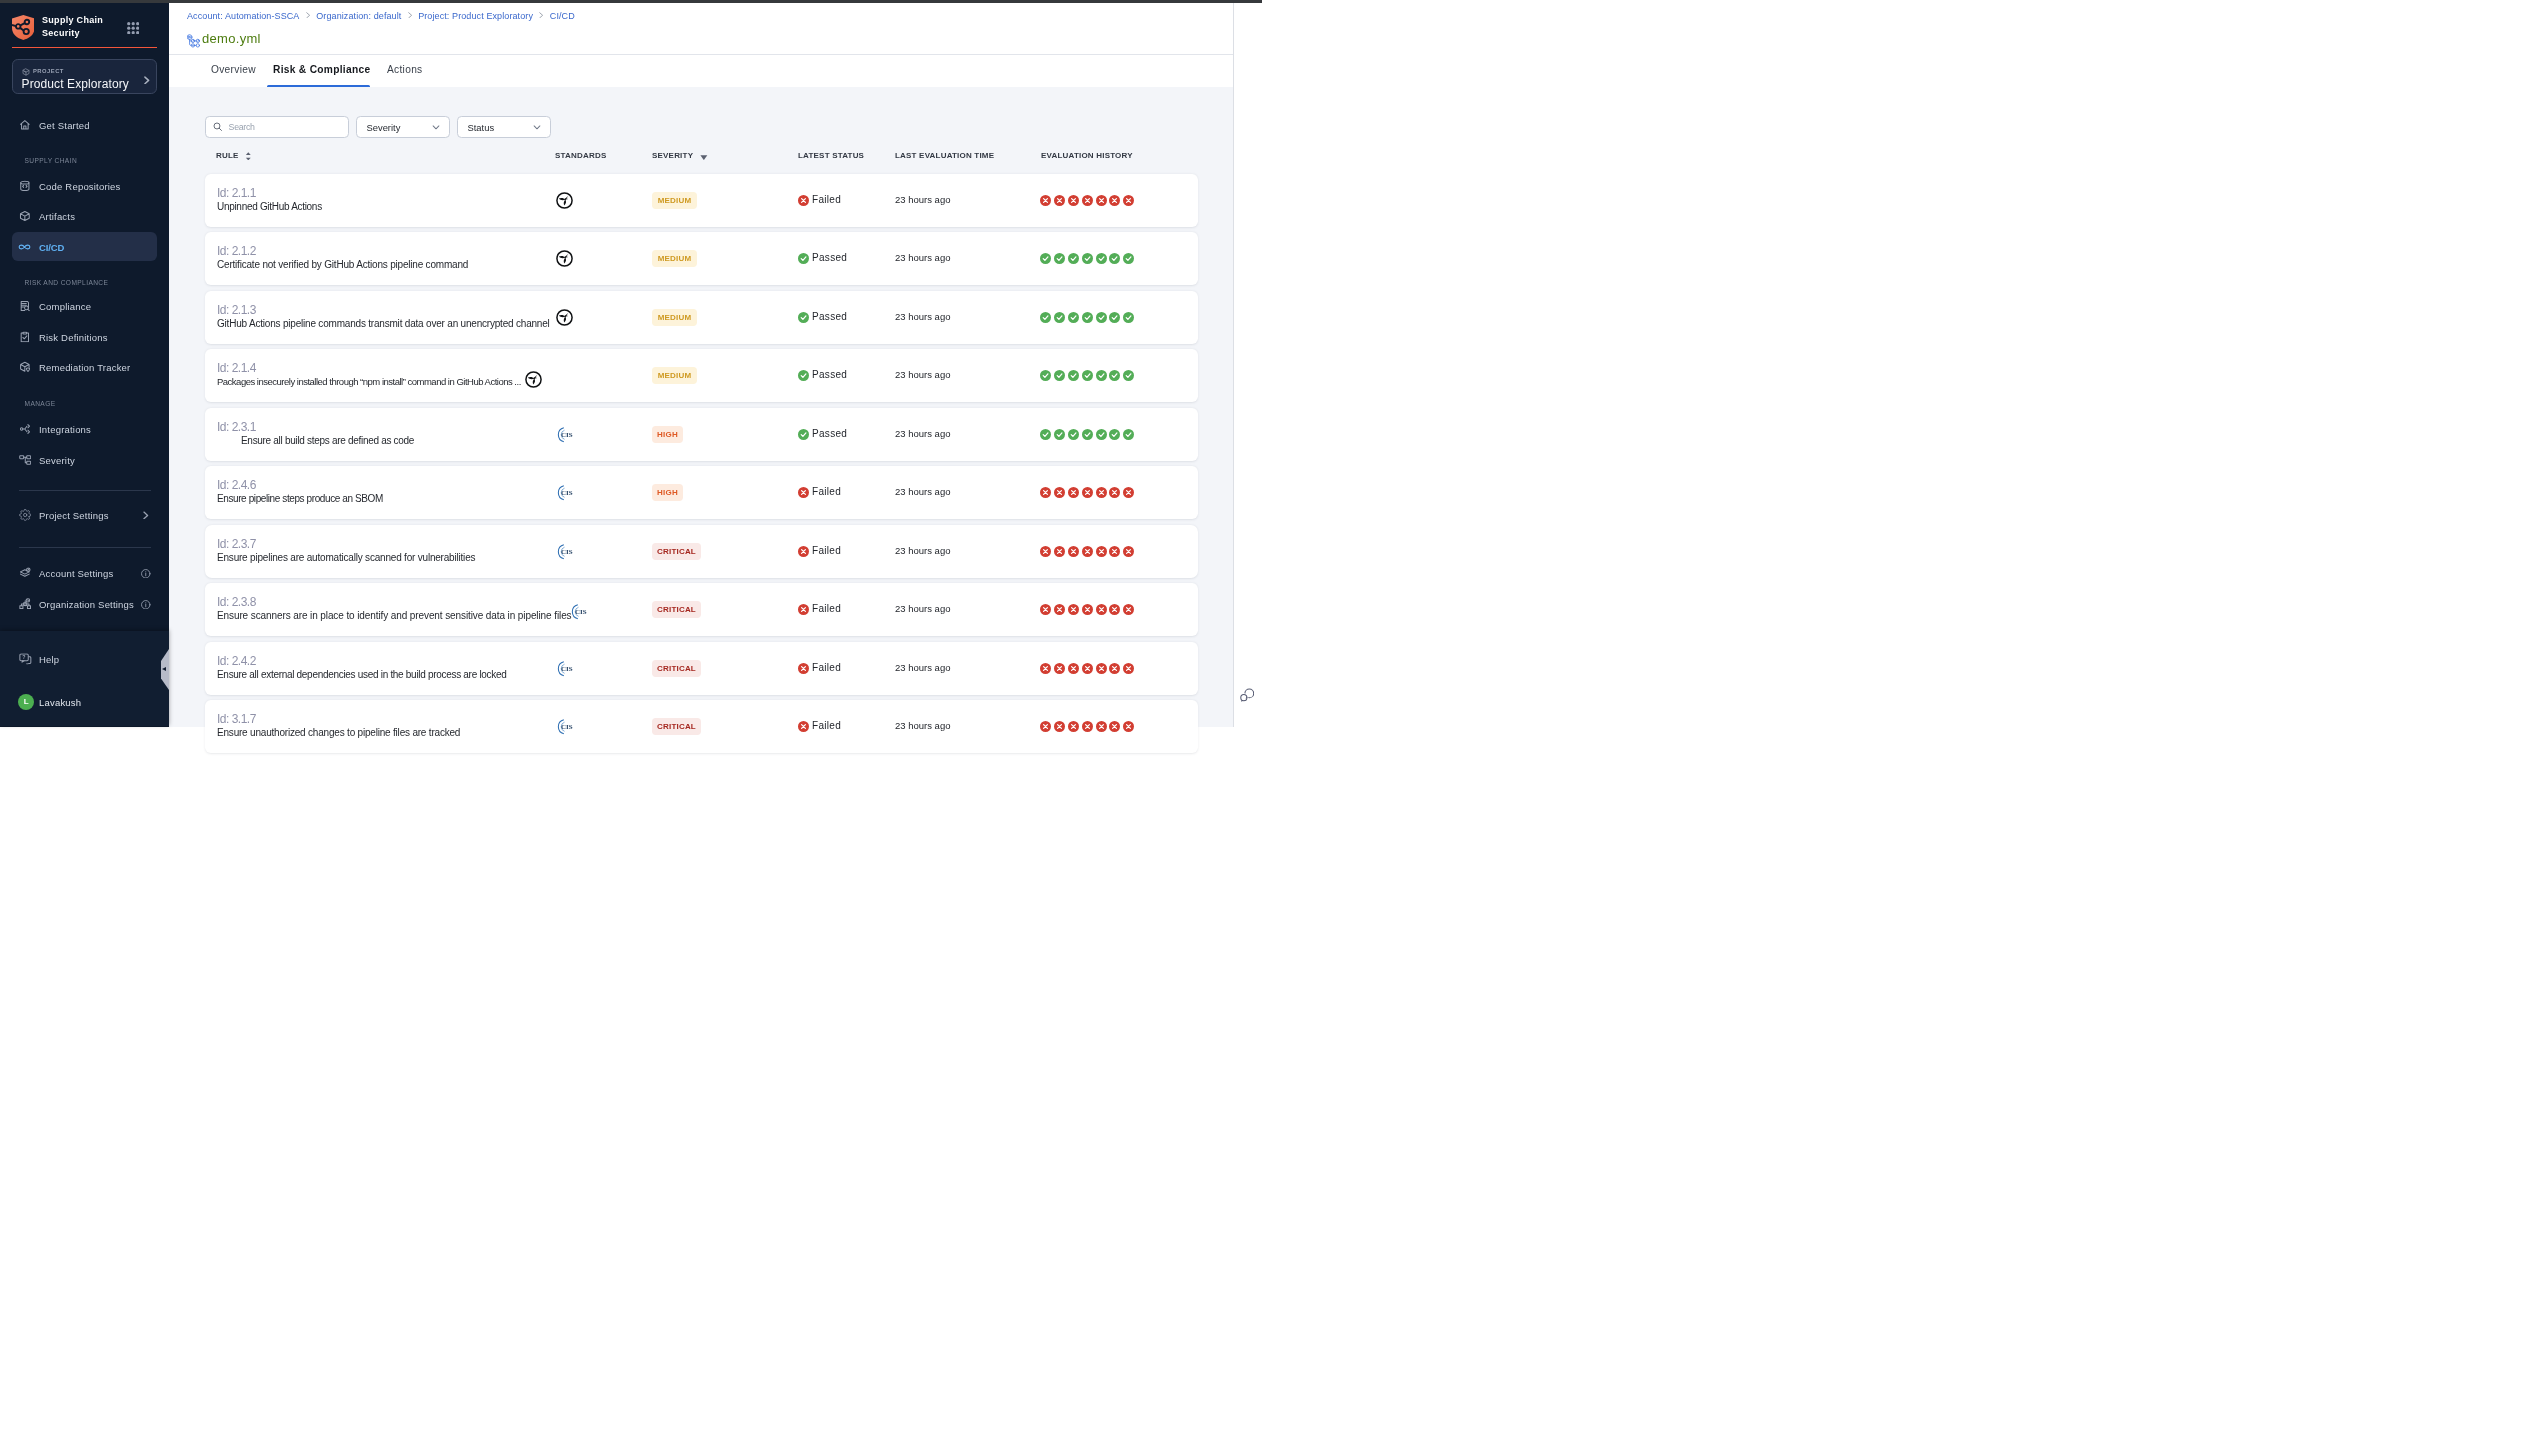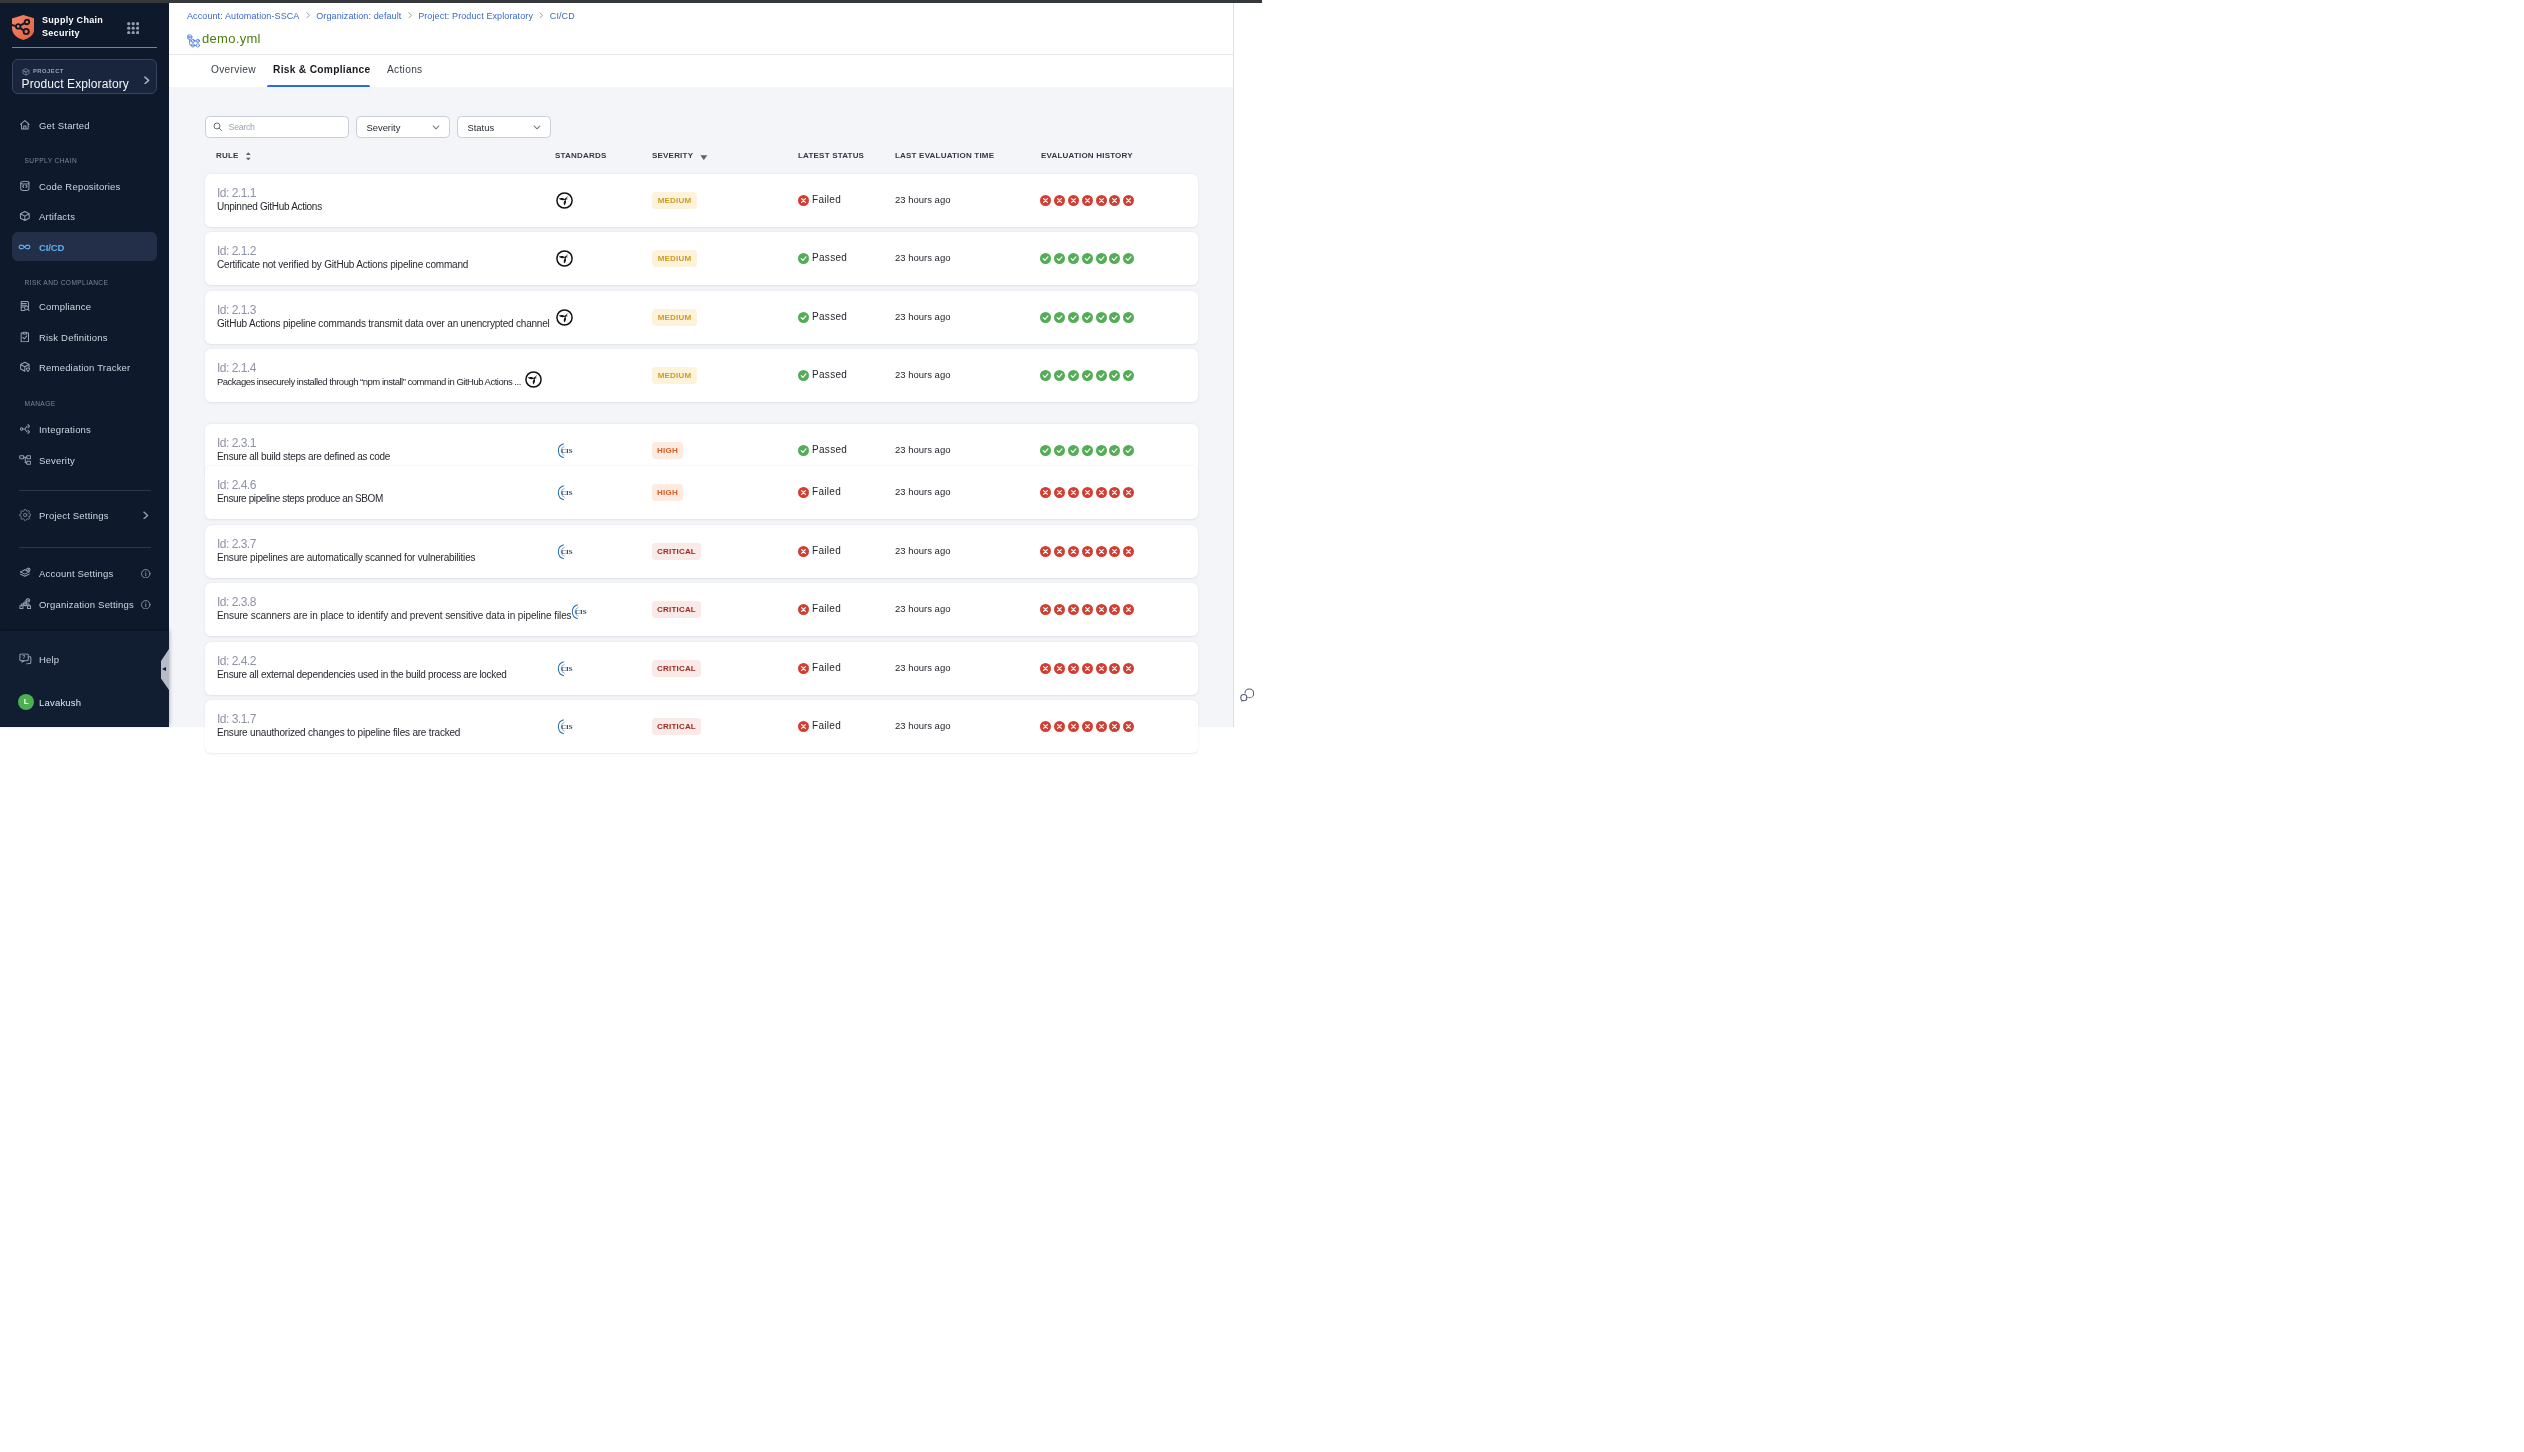--- a/index.html
+++ b/index.html
@@ -388,23 +388,23 @@
             <circle cx="7.5" cy="7.5" r="7.5" fill="#53ad57"></circle>
             <path d="M4.4 7.7 L6.7 10 L10.8 5.4" stroke="#fff" stroke-width="1.7" fill="none" stroke-linecap="round" stroke-linejoin="round"></path>
           </svg><svg width="11" height="11" viewBox="0 0 15 15">
             <circle cx="7.5" cy="7.5" r="7.5" fill="#53ad57"></circle>
             <path d="M4.4 7.7 L6.7 10 L10.8 5.4" stroke="#fff" stroke-width="1.7" fill="none" stroke-linecap="round" stroke-linejoin="round"></path>
           </svg><svg width="11" height="11" viewBox="0 0 15 15">
             <circle cx="7.5" cy="7.5" r="7.5" fill="#53ad57"></circle>
             <path d="M4.4 7.7 L6.7 10 L10.8 5.4" stroke="#fff" stroke-width="1.7" fill="none" stroke-linecap="round" stroke-linejoin="round"></path>
           </svg></div>
 </div>
-      <div class="card" style="top:337px;">
+      <div class="card" style="top:321px;">
 <div class="rid">Id: 2.3.1</div>
-<div class="rtxt" style="font-size:10px; letter-spacing:-0.3px;">Ensure all build steps are defined as code</div>
+<div class="rtxt" style="font-size:10px; letter-spacing:-0.3px;margin-left:24px;">Ensure all build steps are defined as code</div>
 <span class="stdico" style="left:351px; top:18px;"><svg width="17.5" height="17.5" viewBox="0 0 25 25">
             <path d="M11.2 2.5 A 10.3 10.3 0 0 0 11.2 22.5" fill="none" stroke="#2f6fb3" stroke-width="1.5"></path>
             <path d="M12.2 6.0 A 6.8 6.8 0 0 0 12.2 19.0" fill="none" stroke="#7da8d2" stroke-width="1.3"></path>
             <text x="7.2" y="16.2" font-family="Liberation Serif, serif" font-weight="bold" font-size="10" fill="#1e3c5f">CIS</text>
           </svg></span>
 <div class="badge" style="width:31px; background:#fdebdf; color:#df5a25;">HIGH</div>
 <span class="stico"><svg width="11" height="11" viewBox="0 0 15 15">
             <circle cx="7.5" cy="7.5" r="7.5" fill="#53ad57"></circle>
             <path d="M4.4 7.7 L6.7 10 L10.8 5.4" stroke="#fff" stroke-width="1.7" fill="none" stroke-linecap="round" stroke-linejoin="round"></path>
           </svg></span>

